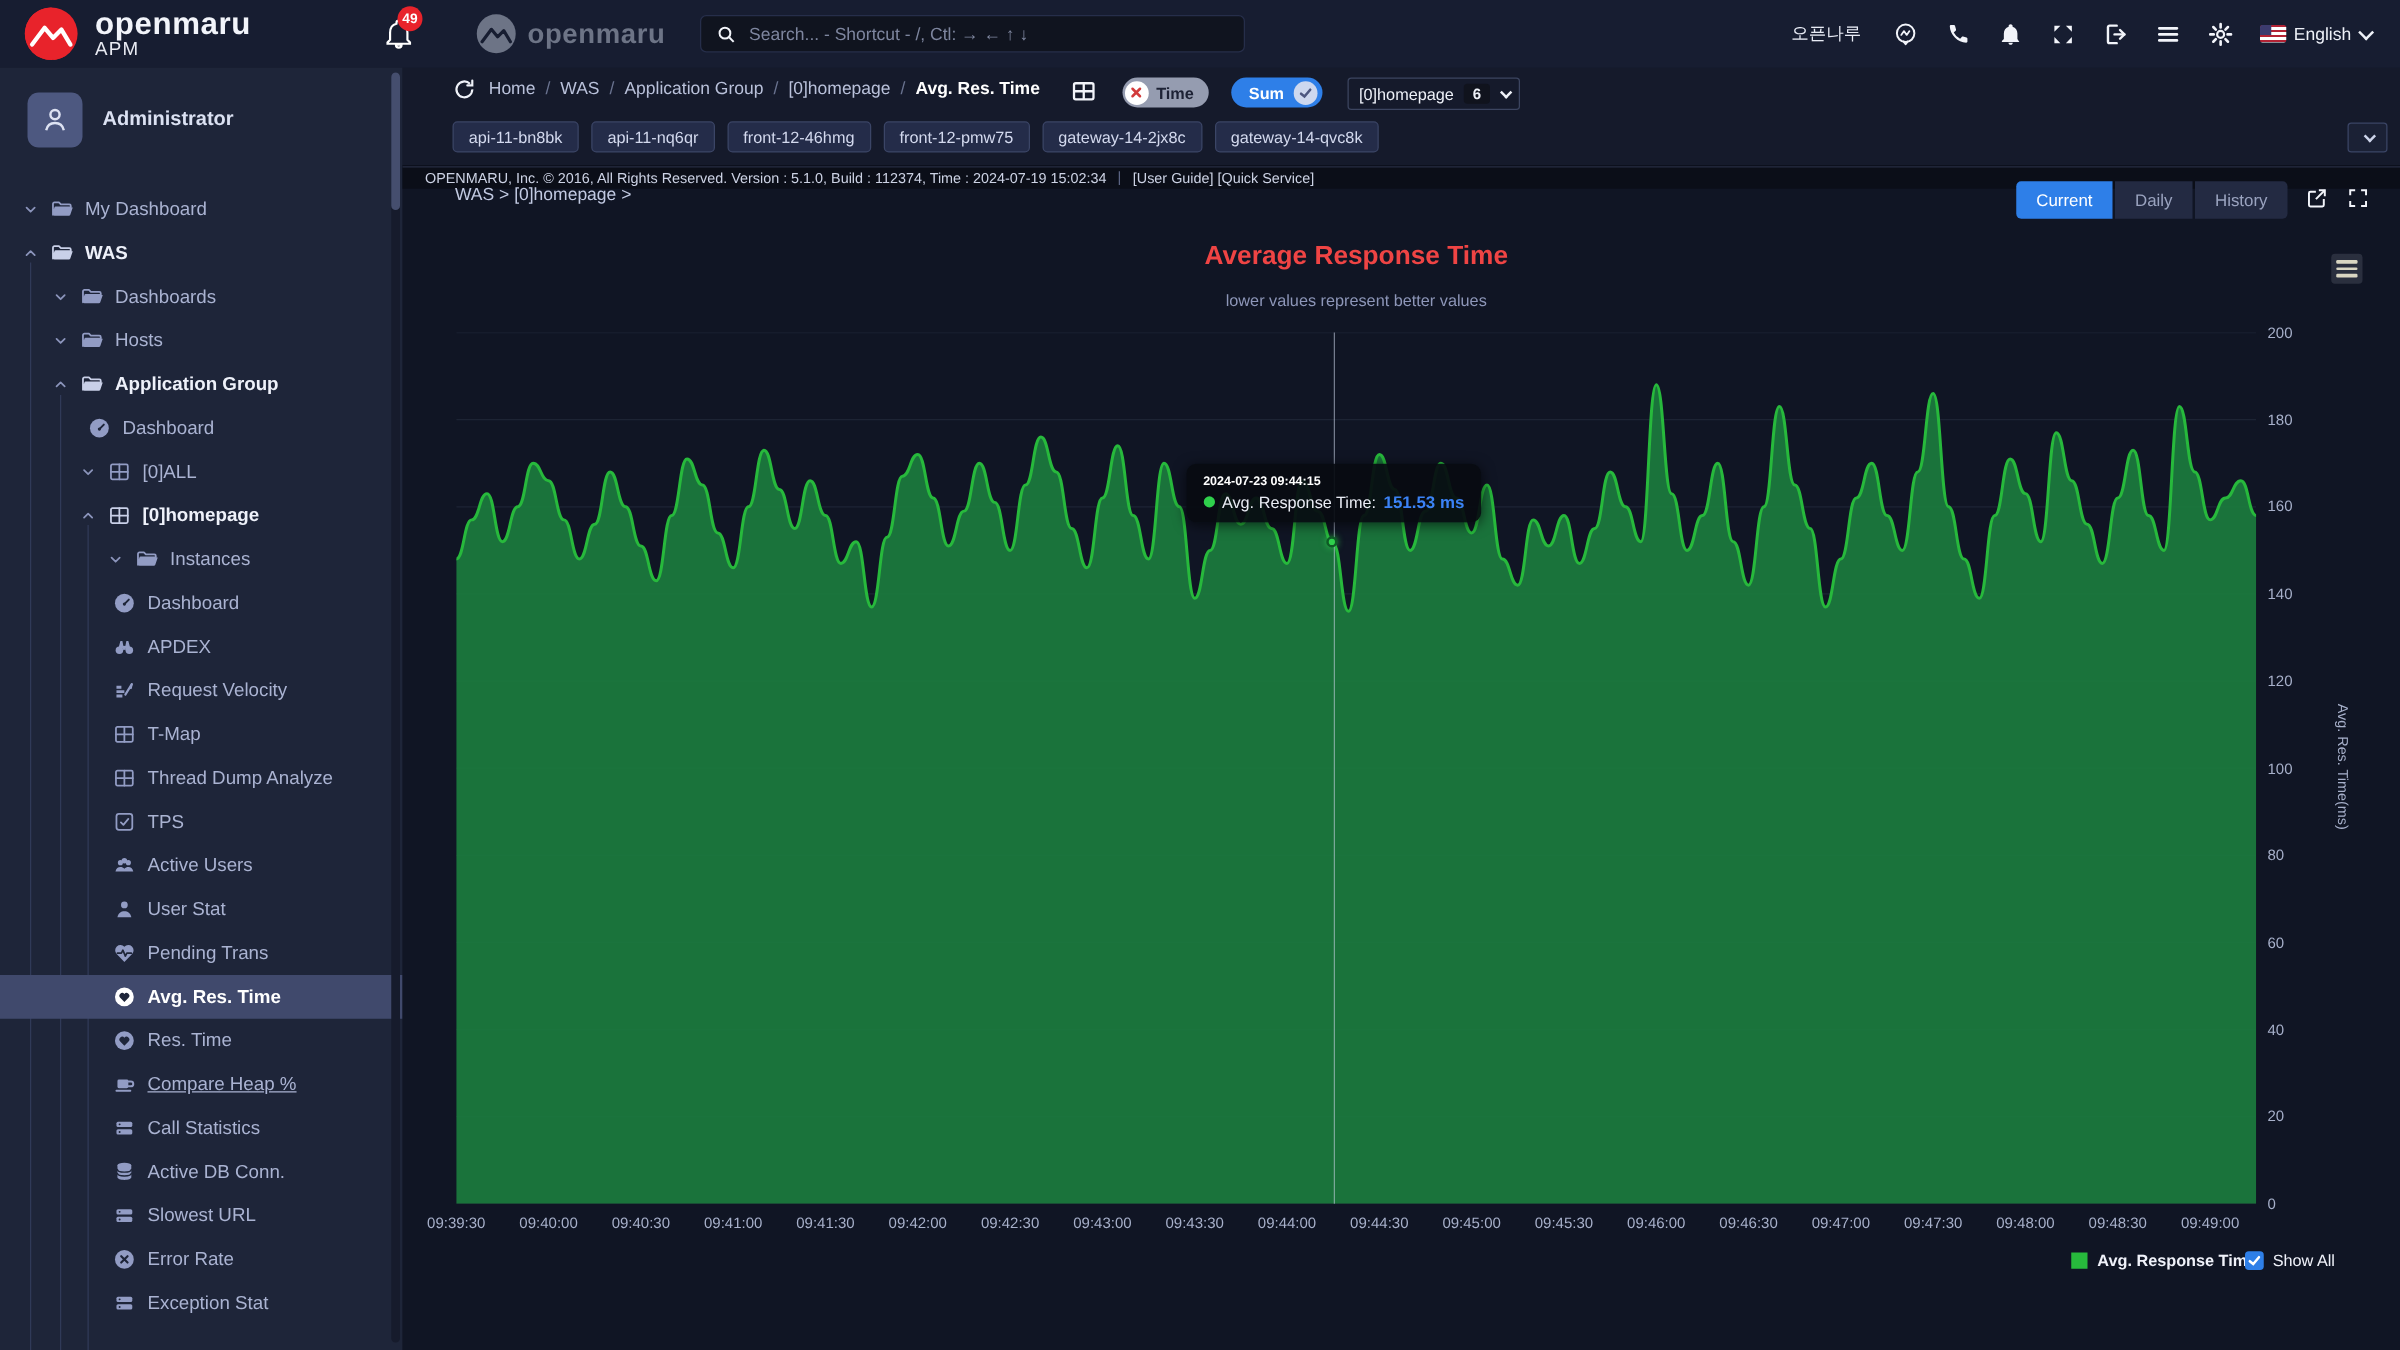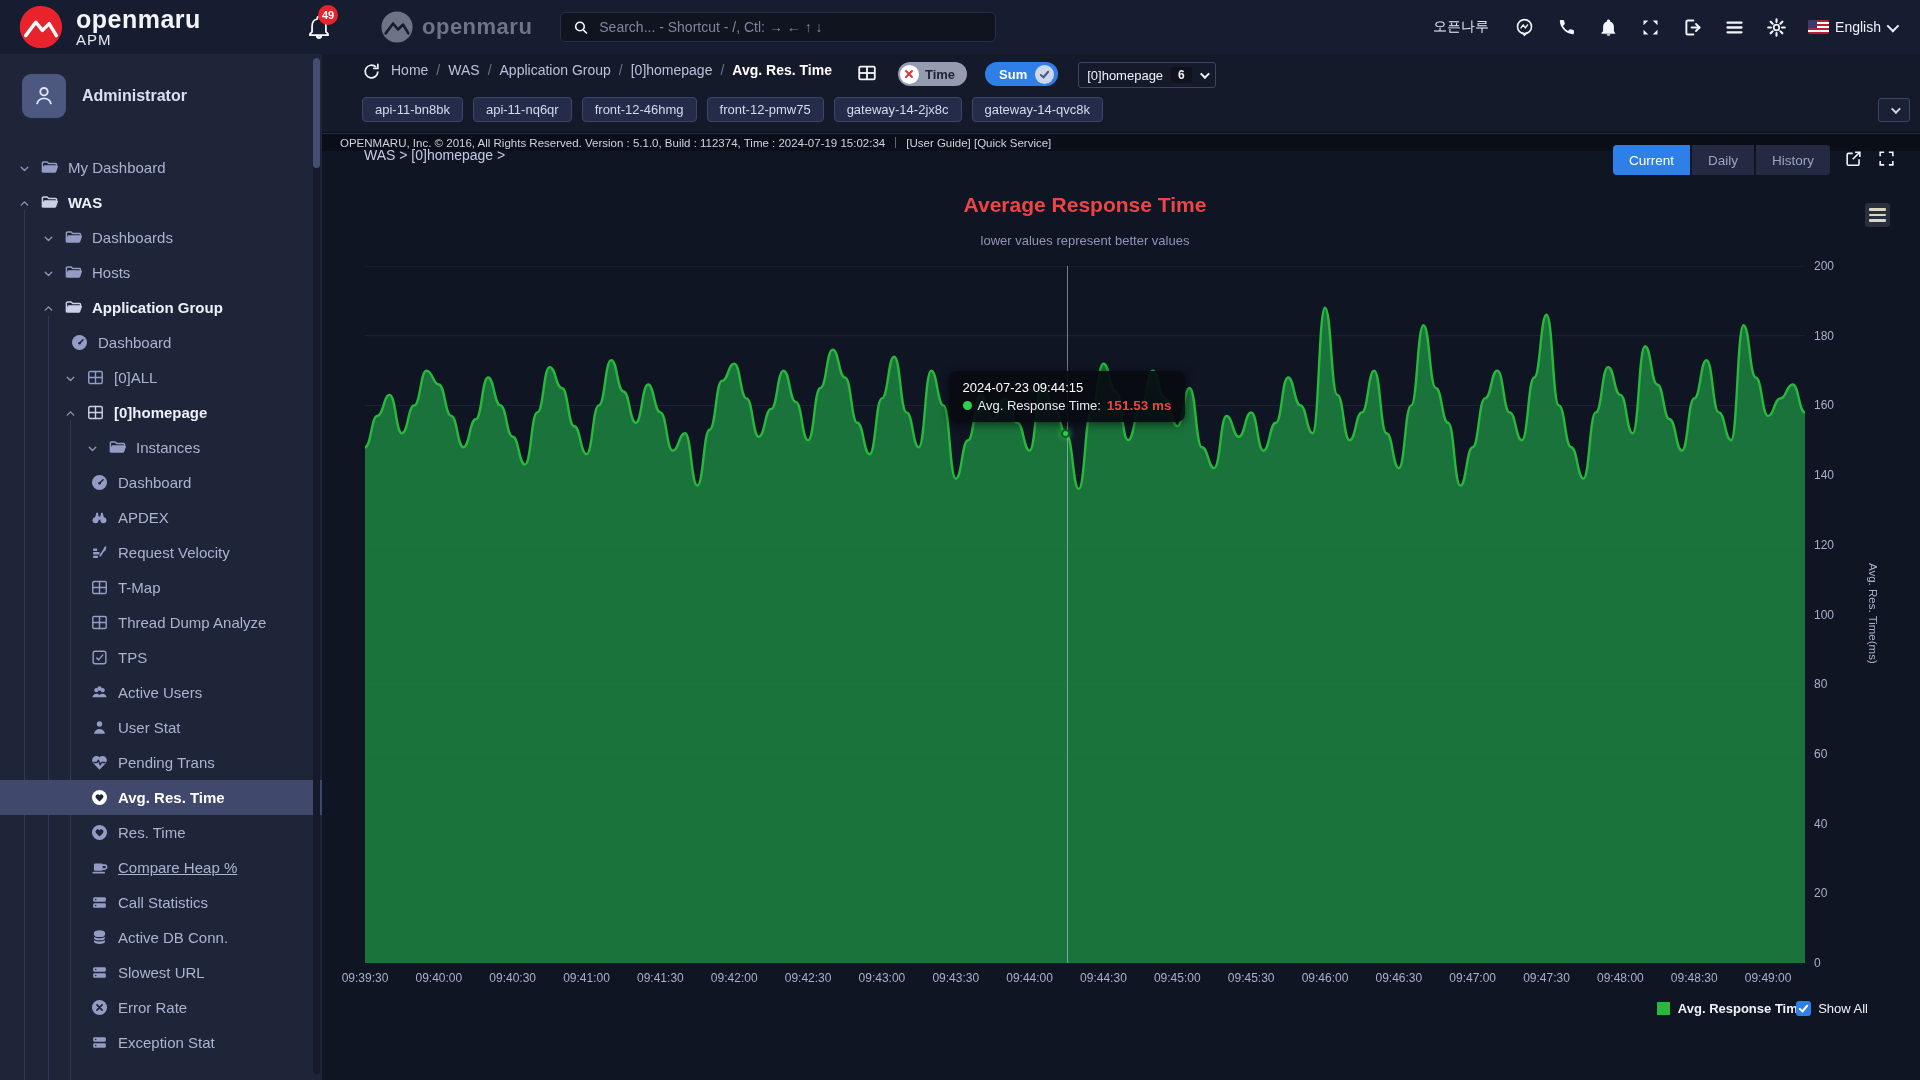--- a/index.html
+++ b/index.html
@@ -94,24 +94,24 @@
                 display:flex; flex-direction:column; justify-content:center; gap:3px; padding:0 4px; cursor:pointer; }
   .chart-menu i { height:2.5px; background:#d9d6c2; border-radius:1px; }
 
   .plot { position:absolute; left:43px; top:133px; width:1440px; height:697px; }
   .plot svg { position:absolute; inset:0; }
   .crosshair { position:absolute; top:0; bottom:0; width:1px; background:rgba(200,210,230,.55); }
   .marker { position:absolute; width:9px; height:9px; border-radius:50%; background:#2fd04c; border:2px solid #0f5a26;
             box-shadow:0 0 6px rgba(47,208,76,.8); transform:translate(-6px,-6px); }
   .tooltip { position:absolute; background:rgba(8,11,17,.93); border-radius:8px; padding:9px 14px; white-space:nowrap;
              box-shadow:0 2px 10px rgba(0,0,0,.6); pointer-events:none; }
-  .tooltip .tt-time { font-size:13px; font-weight:normal; color:#ffffff; margin-bottom:3px; }
+  .tooltip .tt-time { font-size:10px; font-weight:bold; color:#ffffff; margin-bottom:3px; }
   .tt-row { display:flex; align-items:center; gap:6px; font-size:13px; color:#e9ecf4; }
   .tt-dot { width:9px; height:9px; border-radius:50%; background:#2fd04c; }
-  .tt-val { font-weight:bold; color:#ef4444; font-size:13.5px; }
+  .tt-val { font-weight:bold; color:#3b82f6; font-size:13.5px; }
 
   .y-axis { position:absolute; left:1492px; top:133px; width:40px; height:697px; }
   .y-axis div { position:absolute; font-size:12px; color:#a7b0ca; }
   .y-title { position:absolute; left:1545px; top:310px; font-size:11.5px; color:#a7b0ca;
              writing-mode:vertical-rl; height:340px; text-align:center; }
   .x-axis { position:absolute; left:43px; top:838px; width:1440px; height:16px; }
   .x-axis div { position:absolute; font-size:12px; color:#a7b0ca; transform:translateX(-50%); }
 
   .legend { position:absolute; left:43px; top:868px; width:1440px; display:flex; justify-content:flex-end; }
   .legend-item { display:flex; align-items:center; gap:8px; cursor:pointer; }

